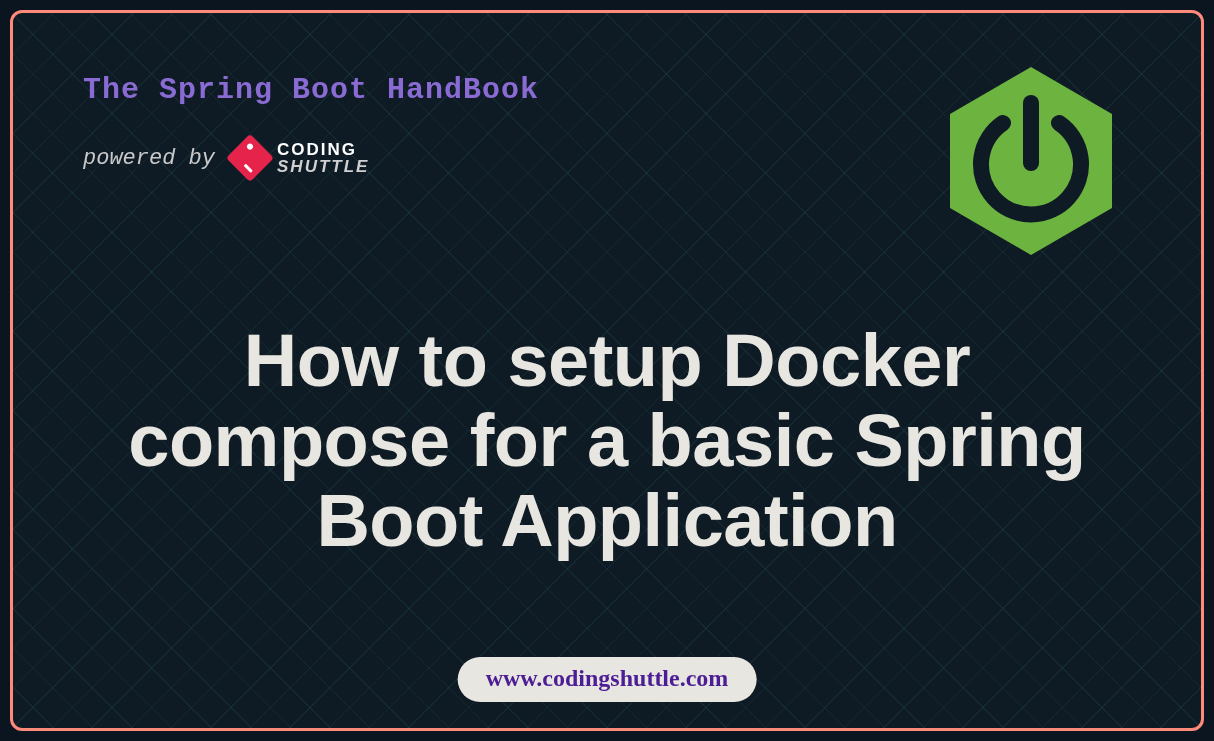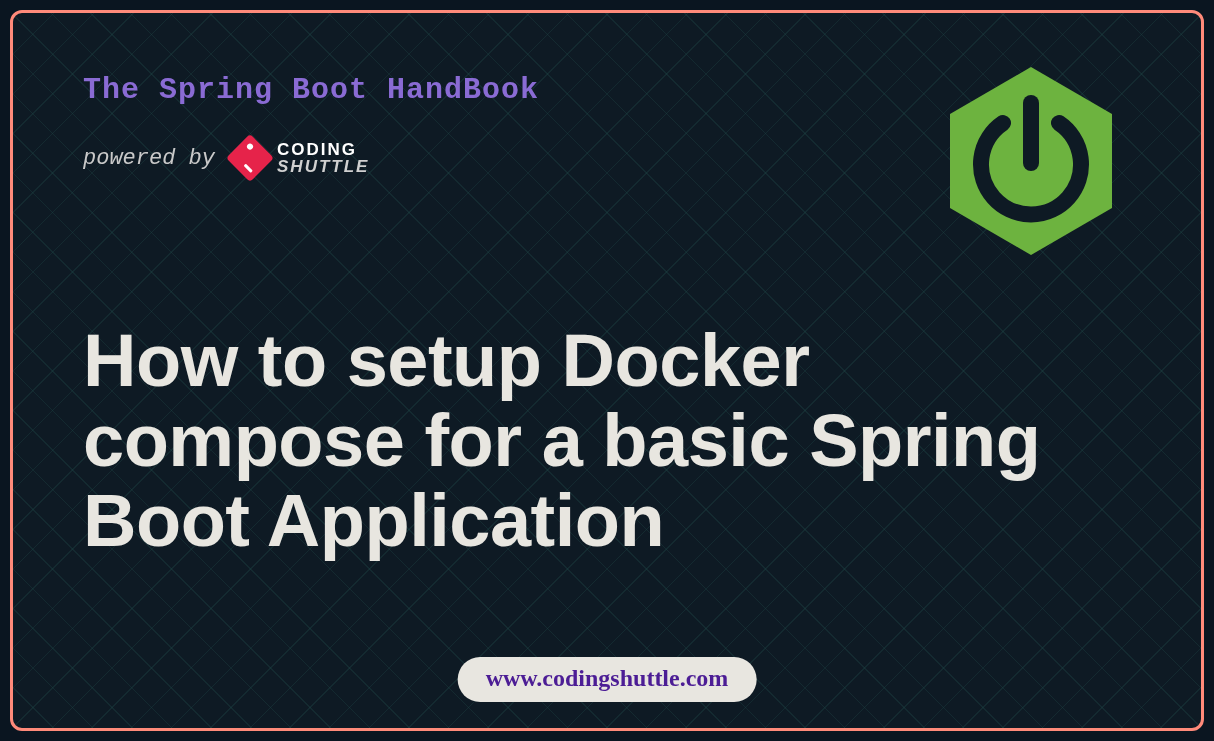--- a/index.html
+++ b/index.html
@@ -95,20 +95,21 @@
   .brand-text .bottom { color: #d0d0d0; font-weight: 700; font-style: italic; }
   .spring-icon { width: 200px; height: 200px; flex-shrink: 0; margin-top: -12px; }
   .main-title {
     color: #e8e6e0;
     font-weight: 900;
     font-size: 74px;
     line-height: 1.08;
     letter-spacing: -0.5px;
     margin-top: 60px;
     font-family: "Arial Black", Arial, sans-serif;
+    text-align: center;
   }
   .footer-pill {
     position: absolute;
     bottom: 26px;
     left: 50%;
     transform: translateX(-50%);
     background: #e8e6e0;
     color: #4c1d95;
     font-family: "Comic Sans MS", "Segoe Script", cursive;
     font-weight: 600;

